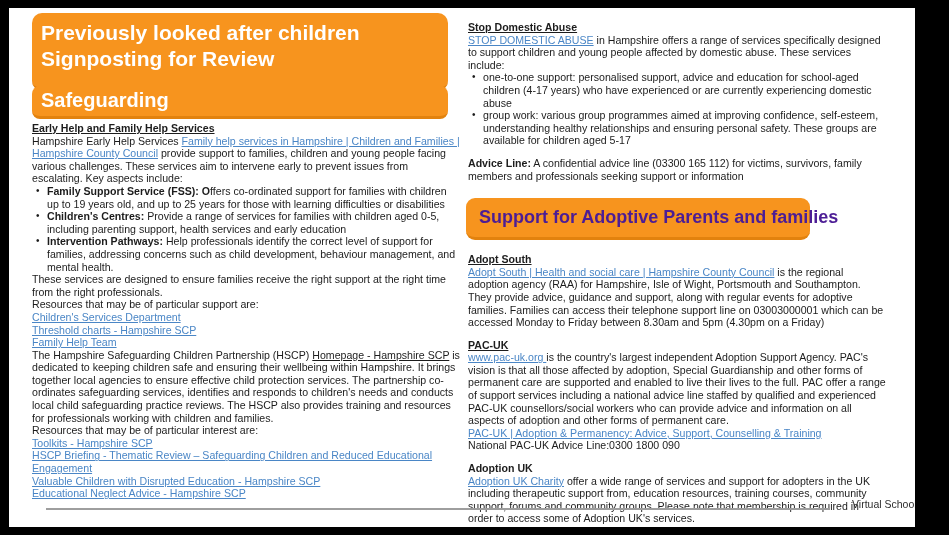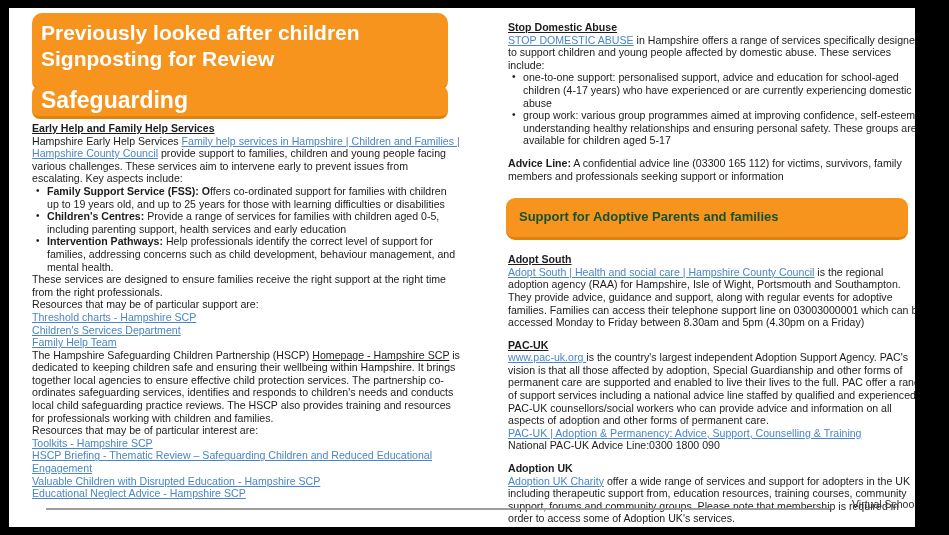--- a/index.html
+++ b/index.html
@@ -25,42 +25,42 @@
   .title-box{
     position:absolute;left:23px;top:5px;width:416px;height:78px;
     background:var(--orange);border-bottom:3px solid var(--orange-dark);
     border-radius:10px;color:#ffffff;font-weight:bold;
     font-size:21px;line-height:26px;padding:7px 10px 0 9px;
   }
   .section-bar{
     position:absolute;left:23px;top:78px;width:416px;height:33px;
     background:var(--orange);border-bottom:3px solid var(--orange-dark);
     border-radius:8px;color:#ffffff;font-weight:bold;
-    font-size:23px;line-height:29px;padding-left:9px;
+    font-size:20px;line-height:29px;padding-left:9px;
   }
   .col{position:absolute;}
   .left-col{left:23px;top:114px;width:428px;}
-  .right-col{left:499px;top:13px;width:418px;}
+  .right-col{left:459px;top:13px;width:418px;}
   h3{font-size:10.6px;font-weight:bold;text-decoration:underline;}
   h3.h-plain{text-decoration:none;}
   ul.bullets{list-style:none;margin:0 0 0 2px;}
   ul.bullets li{position:relative;padding-left:13px;}
   ul.bullets li::before{content:"•";position:absolute;left:2px;top:0;font-size:10px;}
   .seg-bold{font-weight:bold;}
   .seg-link{color:var(--link-blue);text-decoration:underline;}
   .seg-link-dark{color:var(--text);text-decoration:underline;text-align:center;}
   .link{color:var(--link-blue);text-decoration:underline;cursor:pointer;}
   .link-line{margin:0;}
   .gap-top{}
   .sec-gap{margin-top:10px;}
   .right-bar{
-    position:relative;left:-2px;margin:16px 0 13px 0;width:402px;height:42px;
+    position:relative;left:-2px;margin:16px 0 13px 0;width:344px;height:42px;
     background:var(--orange);border-bottom:3px solid var(--orange-dark);
-    border-radius:9px;color:#14532d;font-weight:bold;
-    font-size:13px;line-height:38px;padding-left:13px;white-space:nowrap;
+    border-radius:9px;color:#4c1d95;font-weight:bold;
+    font-size:18px;line-height:38px;padding-left:13px;white-space:nowrap;
   }
   .divider{
     position:absolute;left:37px;top:500px;width:784px;height:2px;
     background:var(--divider-gray);
   }
   .footer{
     position:absolute;left:843px;top:490px;width:60px;
     font-size:10.5px;color:#2e2e2e;white-space:nowrap;
   }
 </style>
@@ -80,22 +80,22 @@
     <div class="col left-col">
       <h3>Early Help and Family Help Services</h3>
       <p><span class="seg-plain">Hampshire Early Help Services </span><span class="seg-link">Family help services in Hampshire | Children and Families | Hampshire County Council</span><span class="seg-plain"> provide support to families, children and young people facing various challenges. These services aim to intervene early to prevent issues from escalating. Key aspects include:</span></p>
       <ul class="bullets">
         <li><span class="seg-bold">Family Support Service (FSS): O</span><span class="seg-plain">ffers co-ordinated support for families with children up to 19 years old, and up to 25 years for those with learning difficulties or disabilities</span></li>
         <li><span class="seg-bold">Children's Centres:</span><span class="seg-plain"> Provide a range of services for families with children aged 0-5, including parenting support, health services and early education</span></li>
         <li><span class="seg-bold">Intervention Pathways:</span><span class="seg-plain"> Help professionals identify the correct level of support for families, addressing concerns such as child development, behaviour management, and mental health.</span></li>
       </ul>
       <p>These services are designed to ensure families receive the right support at the right time from the right professionals.</p>
       <p class="gap-top">Resources that may be of particular support are:</p>
+      <div class="link-line"><span class="link">Children's Services Department</span></div>
       <div class="link-line"><span class="link">Threshold charts - Hampshire SCP</span></div>
-      <div class="link-line"><span class="link">Children's Services Department</span></div>
       <div class="link-line"><span class="link">Family Help Team</span></div>
 
       <p><span class="seg-plain">The Hampshire Safeguarding Children Partnership (HSCP) </span><span class="seg-link-dark">Homepage - Hampshire SCP</span><span class="seg-plain"> is dedicated to keeping children safe and ensuring their wellbeing within Hampshire. It brings together local agencies to ensure effective child protection services. The partnership co-ordinates safeguarding services, identifies and responds to children's needs and conducts local child safeguarding practice reviews. The HSCP also provides training and resources for professionals working with children and families.</span></p>
       <p class="gap-top">Resources that may be of particular interest are:</p>
       <div class="link-line"><span class="link">Toolkits - Hampshire SCP</span></div>
       <div class="link-line"><span class="link">HSCP Briefing - Thematic Review – Safeguarding Children and Reduced Educational Engagement</span></div>
       <div class="link-line"><span class="link">Valuable Children with Disrupted Education - Hampshire SCP</span></div>
       <div class="link-line"><span class="link">Educational Neglect Advice - Hampshire SCP</span></div>
 
     </div>

